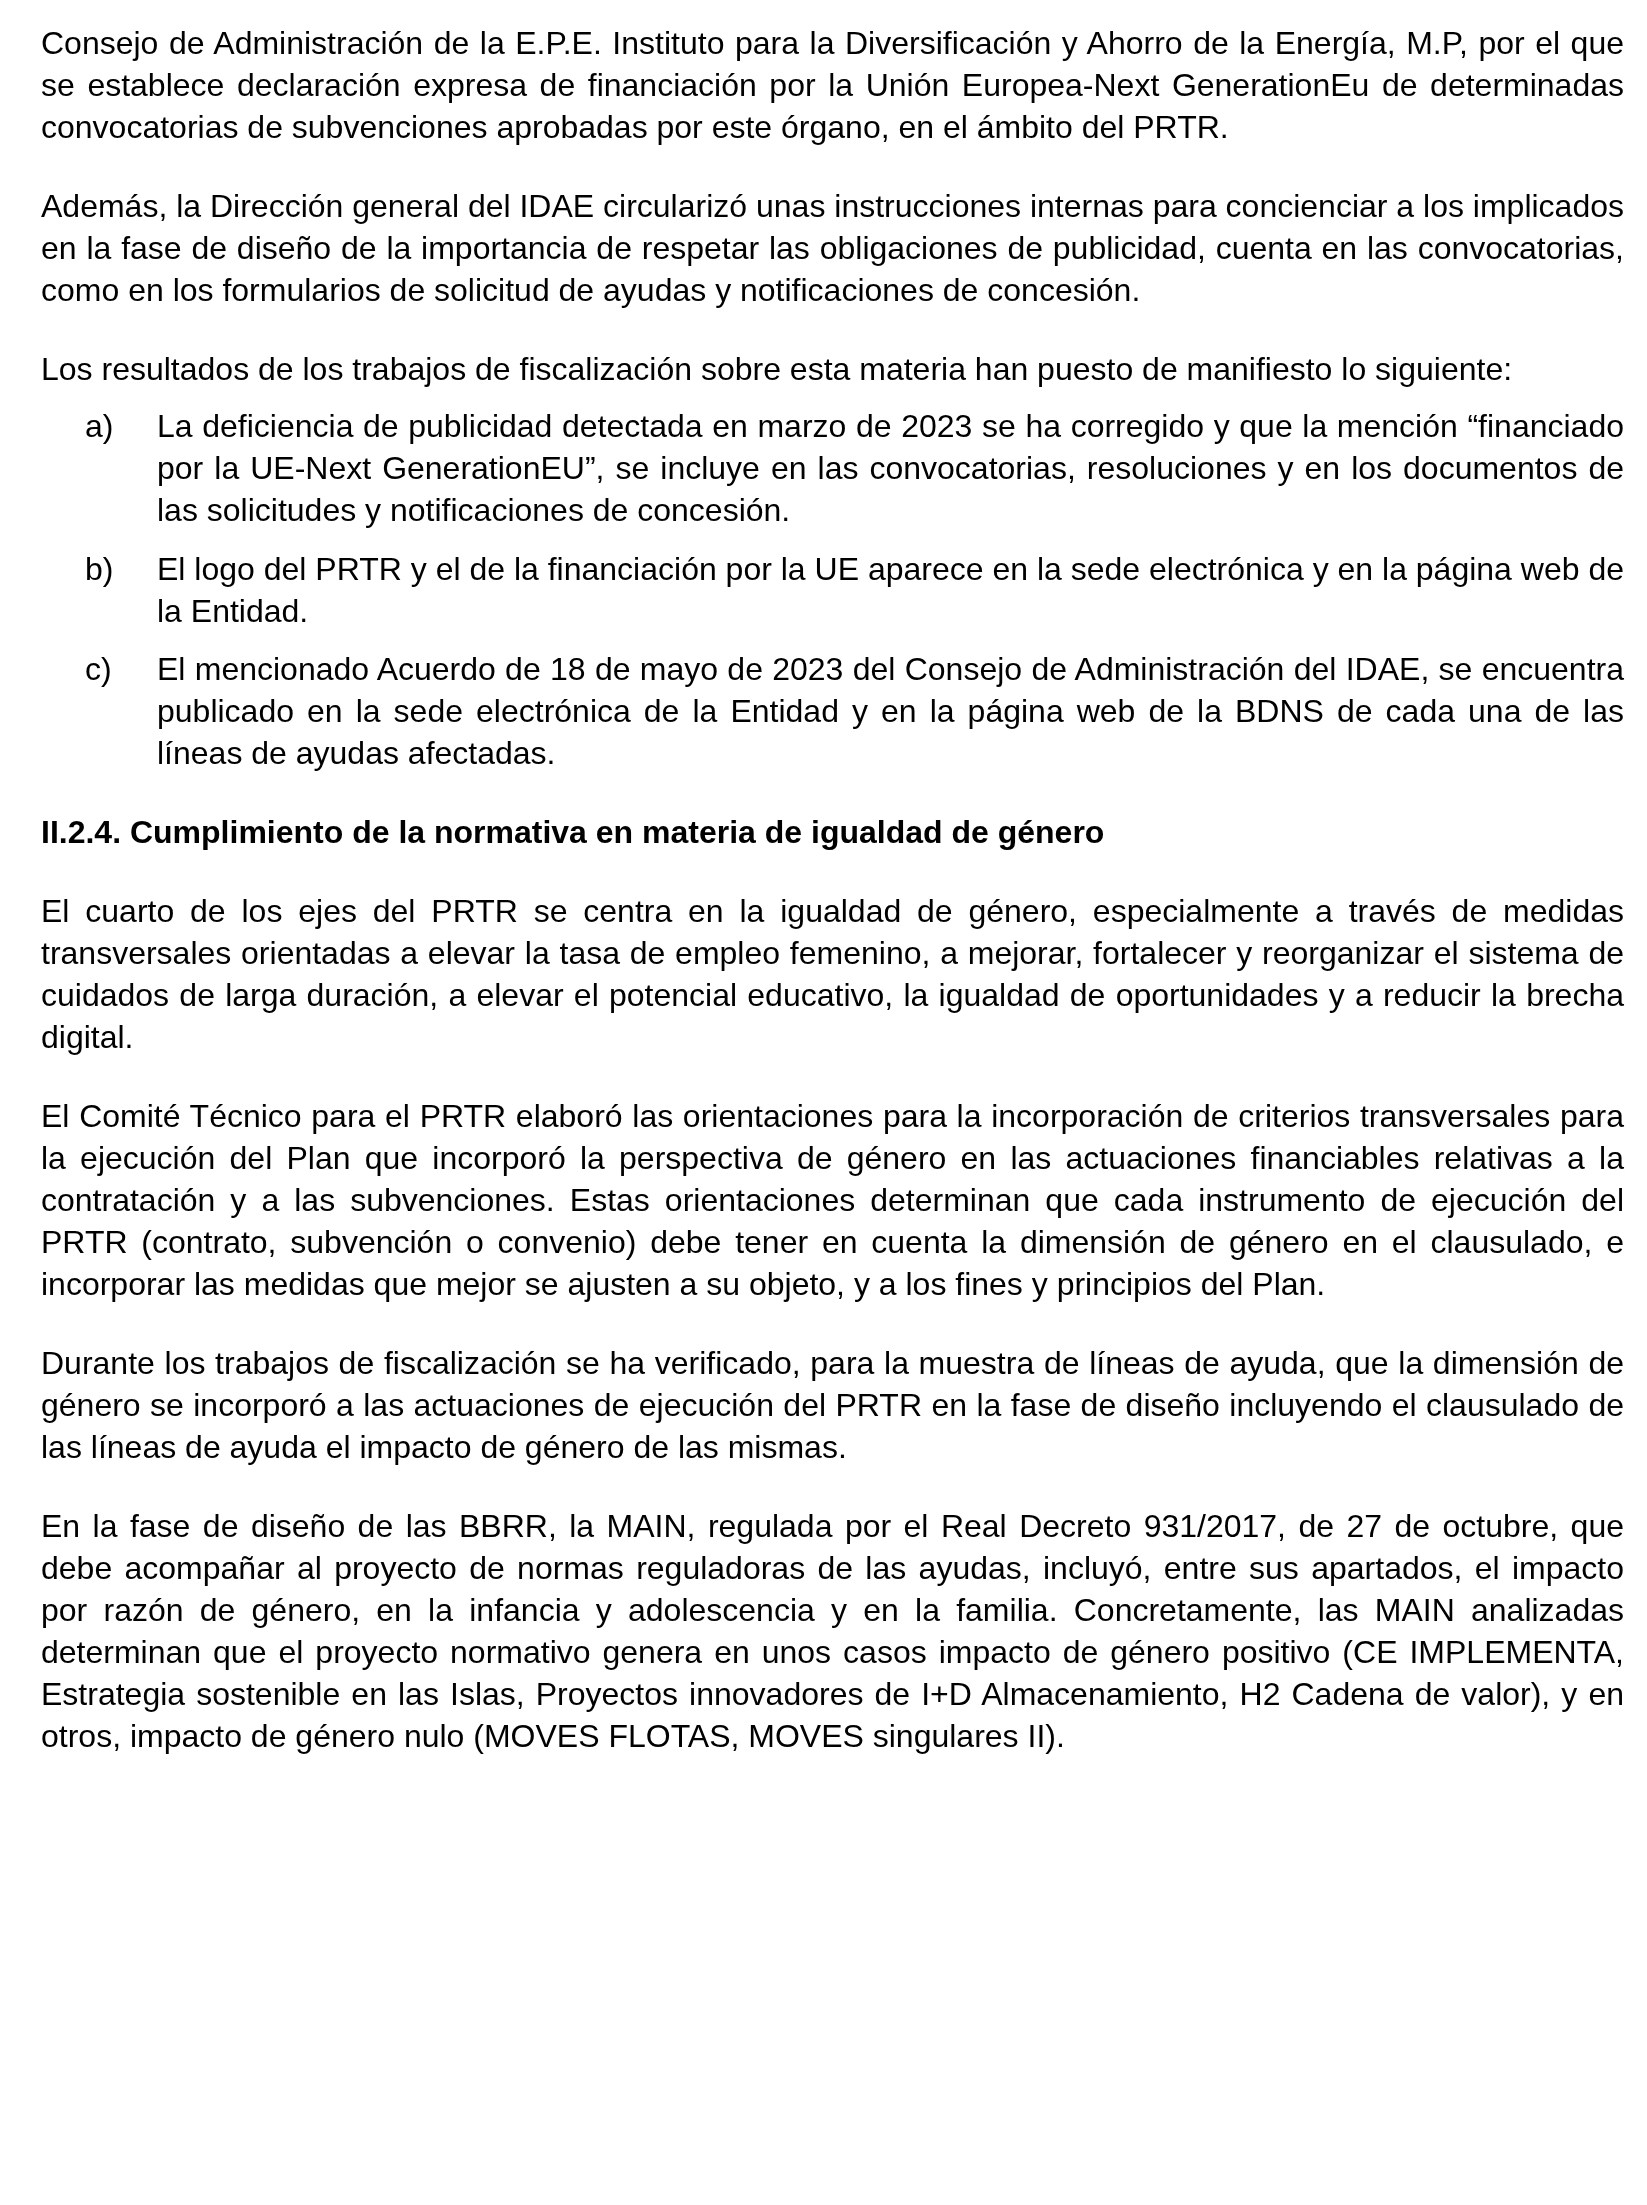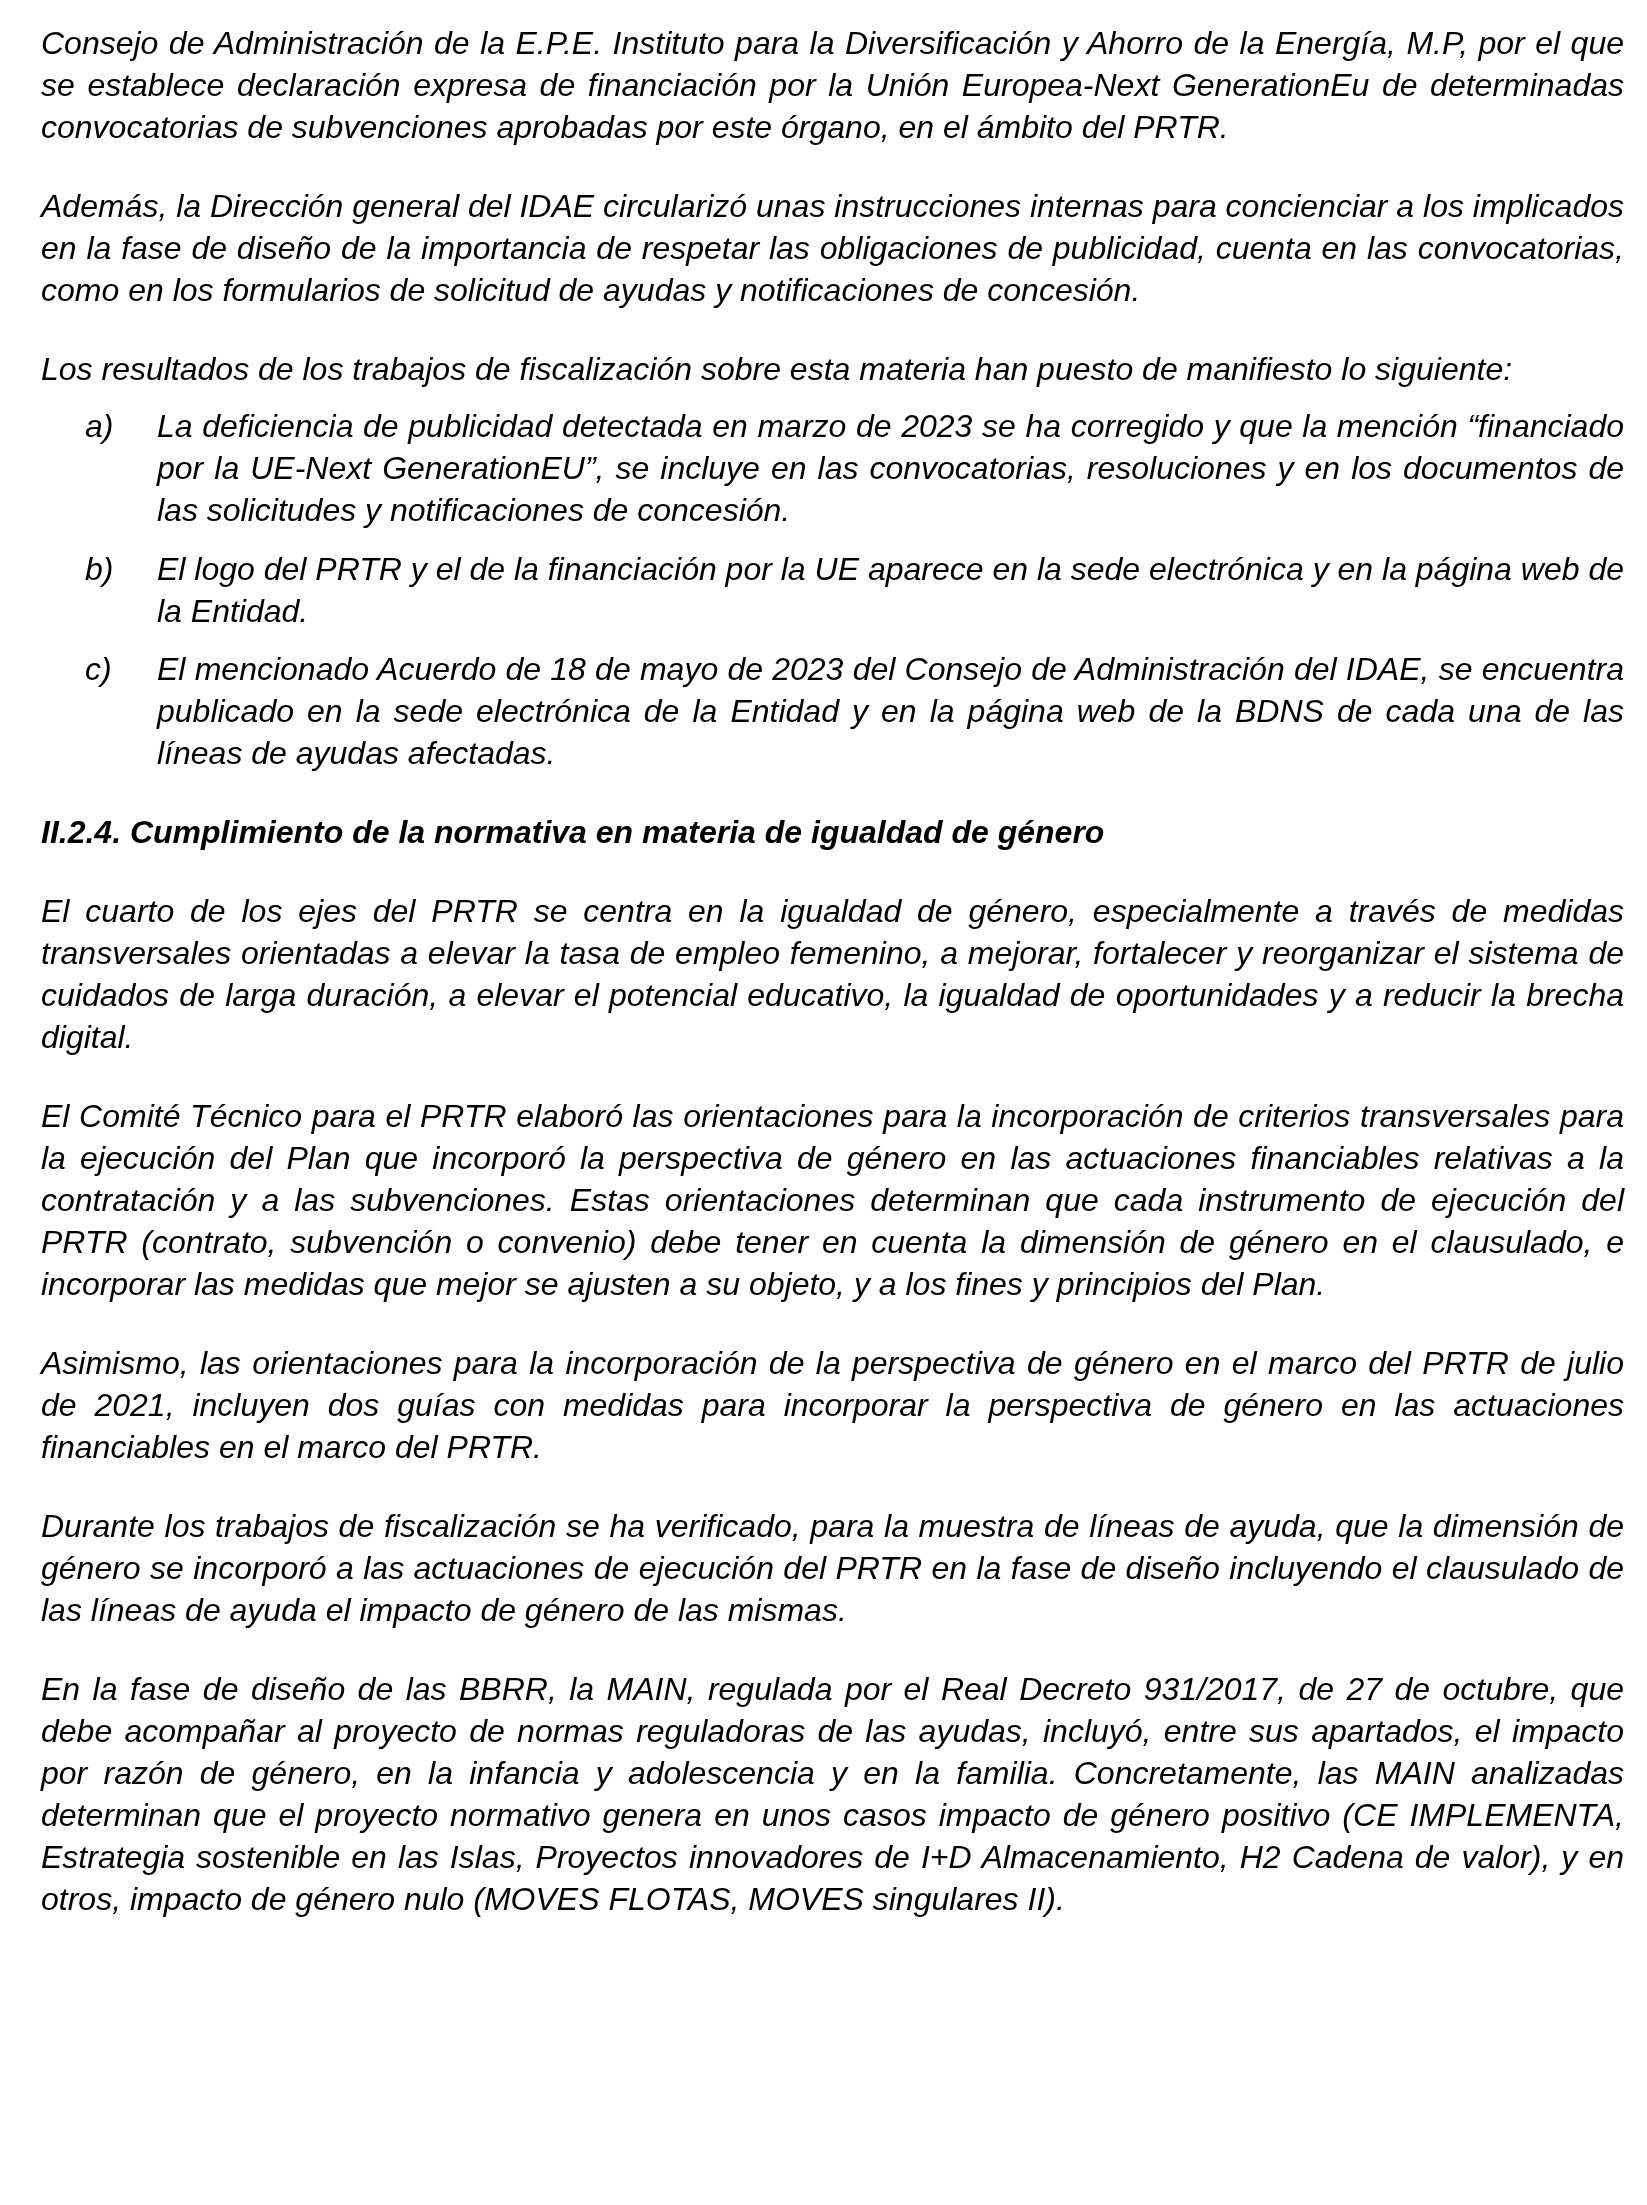--- a/index.html
+++ b/index.html
@@ -11,21 +11,20 @@
       font-family: "Liberation Sans", sans-serif;
       color: #000000;
     }
     .page {
       position: absolute;
       left: 41px;
       top: 22px;
       width: 1583px;
       font-size: 32px;
       line-height: 42px;
-      font-style: italic;
     }
     p {
       margin: 0 0 37px 0;
       text-align: justify;
     }
     .intro { margin-bottom: 15px; }
     .list {
       margin: 8px 0 37px 0;
       padding: 0;
       list-style: none;
@@ -70,18 +69,17 @@
     <li>
       <span class="marker">c)</span>
       <span>El mencionado Acuerdo de 18 de mayo de 2023 del Consejo de Administración del IDAE, se encuentra publicado en la sede electrónica de la Entidad y en la página web de la BDNS de cada una de las líneas de ayudas afectadas.</span>
     </li>
   </ul>
 
   <h3>II.2.4. Cumplimiento de la normativa en materia de igualdad de género</h3>
 
   <p>El cuarto de los ejes del PRTR se centra en la igualdad de género, especialmente a través de medidas transversales orientadas a elevar la tasa de empleo femenino, a mejorar, fortalecer y reorganizar el sistema de cuidados de larga duración, a elevar el potencial educativo, la igualdad de oportunidades y a reducir la brecha digital.</p>
   <p>El Comité Técnico para el PRTR elaboró las orientaciones para la incorporación de criterios transversales para la ejecución del Plan que incorporó la perspectiva de género en las actuaciones financiables relativas a la contratación y a las subvenciones. Estas orientaciones determinan que cada instrumento de ejecución del PRTR (contrato, subvención o convenio) debe tener en cuenta la dimensión de género en el clausulado, e incorporar las medidas que mejor se ajusten a su objeto, y a los fines y principios del Plan.</p>
-  <p>Asimismo, las orientaciones para la incorporación de la perspectiva de género en el marco del PRTR de julio de 2021, incluyen dos guías con medidas para incorporar la perspectiva de género en las actuaciones financiables en el marco del PRTR.</p>
   <p>Durante los trabajos de fiscalización se ha verificado, para la muestra de líneas de ayuda, que la dimensión de género se incorporó a las actuaciones de ejecución del PRTR en la fase de diseño incluyendo el clausulado de las líneas de ayuda el impacto de género de las mismas.</p>
   <p>En la fase de diseño de las BBRR, la MAIN, regulada por el Real Decreto 931/2017, de 27 de octubre, que debe acompañar al proyecto de normas reguladoras de las ayudas, incluyó, entre sus apartados, el impacto por razón de género, en la infancia y adolescencia y en la familia. Concretamente, las MAIN analizadas determinan que el proyecto normativo genera en unos casos impacto de género positivo (CE IMPLEMENTA, Estrategia sostenible en las Islas, Proyectos innovadores de I+D Almacenamiento, H2 Cadena de valor), y en otros, impacto de género nulo (MOVES FLOTAS, MOVES singulares II).</p>
 
 </div>
 
 
 </body></html>

